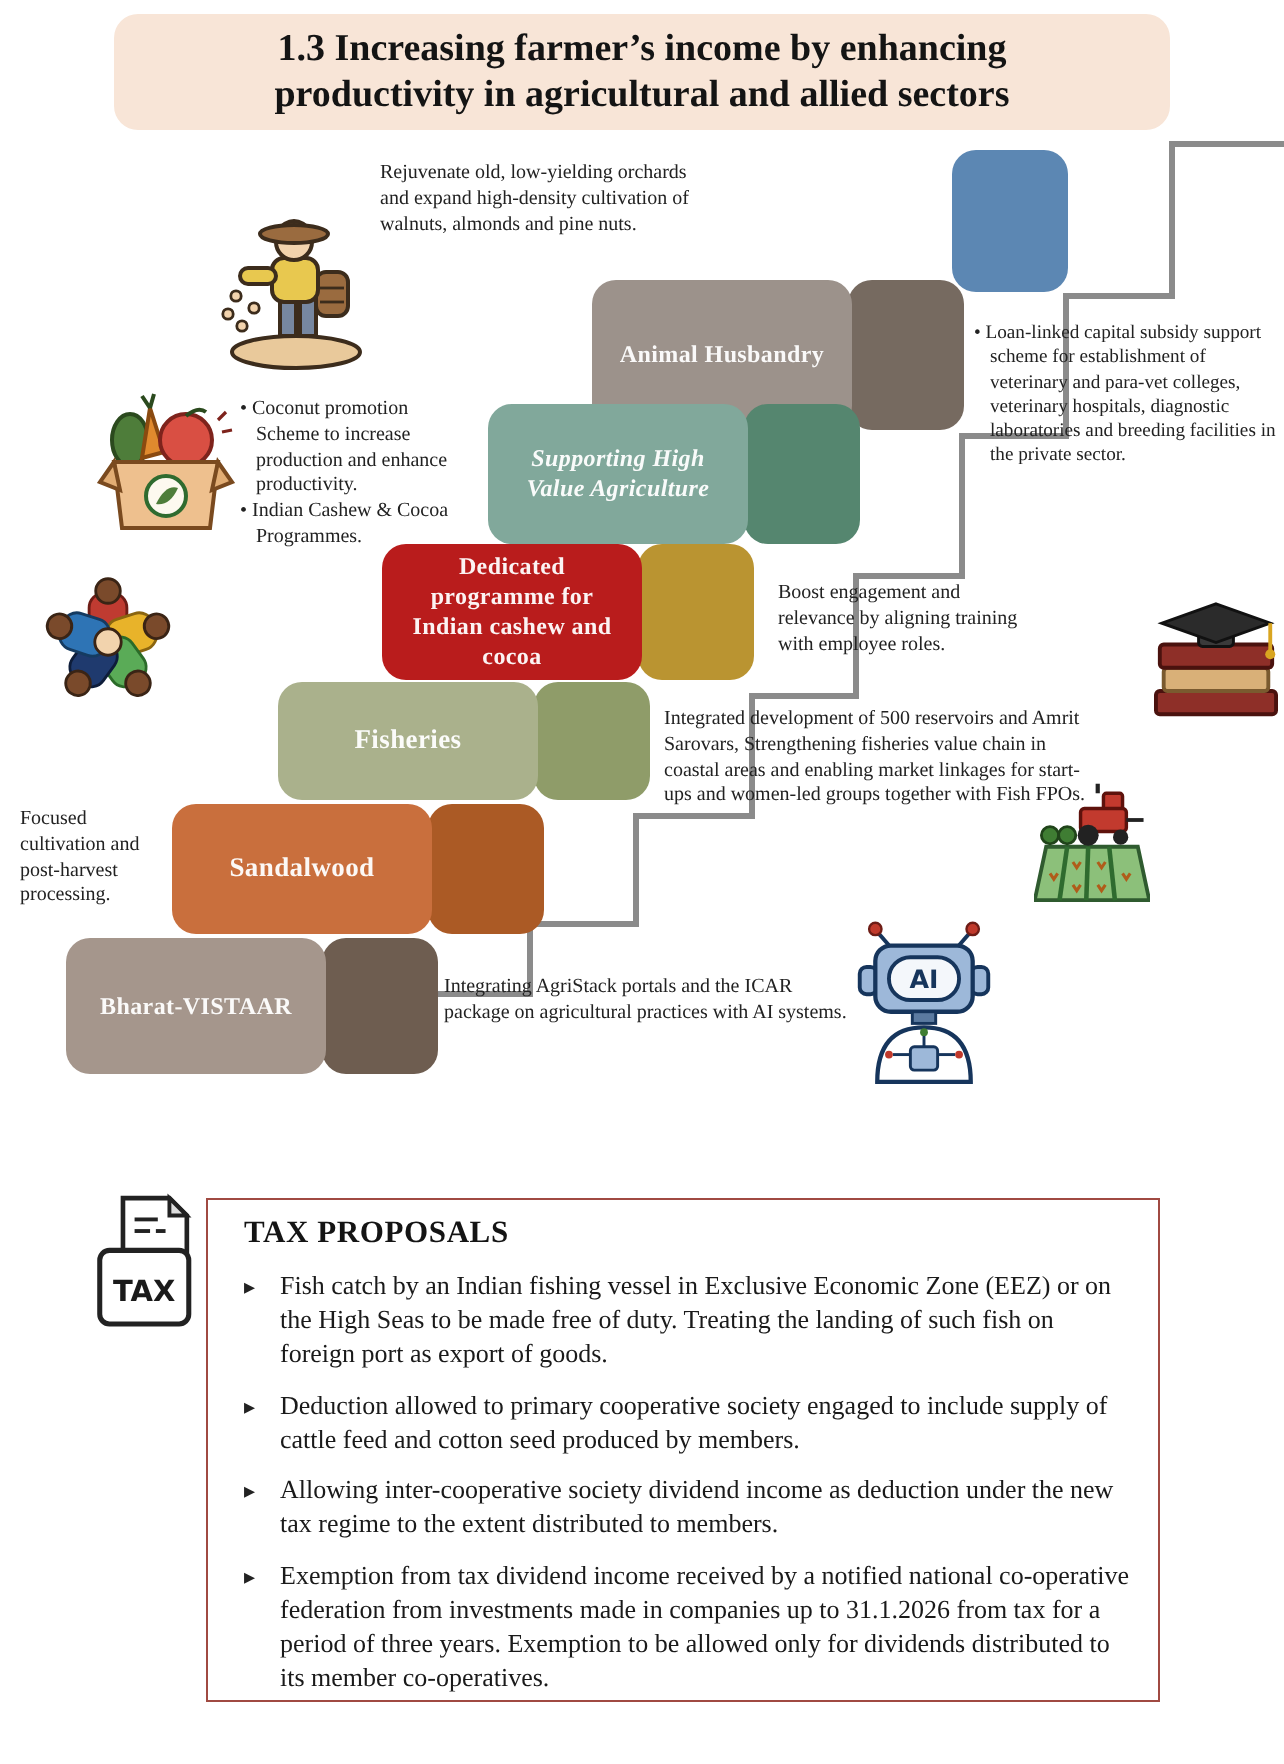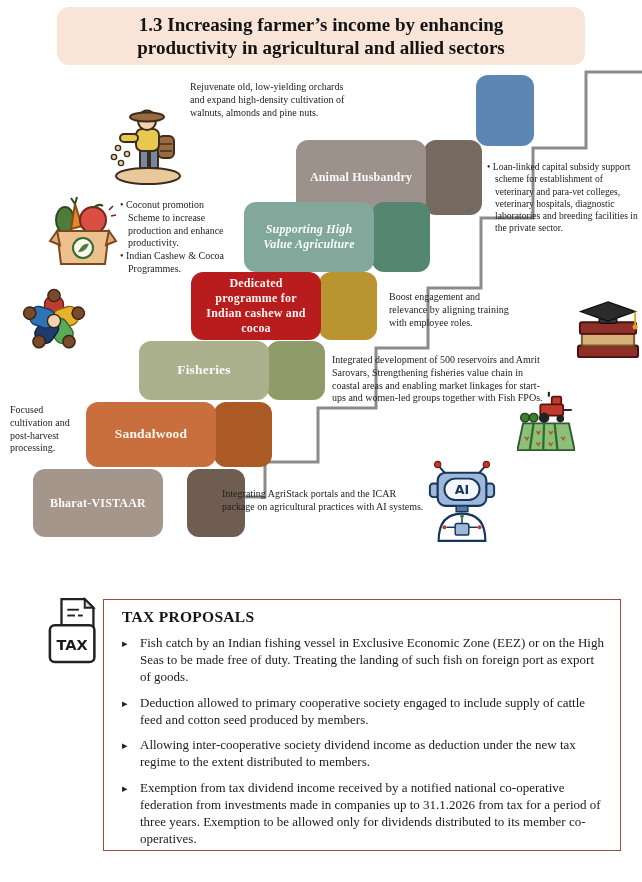--- a/index.html
+++ b/index.html
@@ -34,21 +34,21 @@
   .s-ah{left:296px;top:140px;width:186px;height:75px;}
   .s-ah .main{background:#9c928b;}     .s-ah .side{background:#766a60;}
   .s-hva{left:244px;top:202px;width:186px;height:70px;font-style:italic;}
   .s-hva .main{background:#81a89b;}    .s-hva .side{background:#55866f;}
   .s-cashew{left:191px;top:272px;width:186px;height:68px;}
   .s-cashew .main{background:#b91c1c;} .s-cashew .side{background:#ba9431;}
   .s-fish{left:139px;top:341px;width:186px;height:59px;}
   .s-fish .main{background:#aab18c;}   .s-fish .side{background:#8f9c69;}
   .s-sandal{left:86px;top:402px;width:186px;height:65px;}
   .s-sandal .main{background:#c96f3d;} .s-sandal .side{background:#ab5a25;}
-  .s-bharat{left:33px;top:469px;width:212px;height:68px;text-decoration:underline;}
+  .s-bharat{left:33px;top:469px;width:186px;height:68px;text-decoration:underline;}
   .s-bharat .main{background:#a5968c;} .s-bharat .side{background:#6e5d50;}
 
   
   .ann{position:absolute;z-index:2;font-size:10px;line-height:1.28;color:#222;}
   .ann .b{padding-left:8px;text-indent:-8px;}
   .ann .b::before{content:"\2022\00a0";}
   .ann-horti{left:190px;top:81px;width:160px;}
   .ann-ah{left:487px;top:161px;width:152px;font-size:9.6px;}
   .ann-hva{left:120px;top:199px;width:112px;}
   .ann-cashew{left:389px;top:291px;width:130px;}
@@ -61,21 +61,21 @@
   .i-farmer{left:106px;top:104px;}
   .i-box{left:48px;top:194px;}
   .i-team{left:10px;top:287px;}
   .i-books{left:576px;top:299px;}
   .i-farm{left:517px;top:389px;}
   .i-robot{left:425px;top:459px;}
   .i-tax{left:46px;top:596px;}
 
   
   .taxbox{
-    position:absolute;left:103px;top:599px;width:518px;height:252px;z-index:2;
+    position:absolute;left:103px;top:599px;width:477px;height:252px;z-index:2;
     border:1.6px solid #a04a42;background:#fff;box-sizing:border-box;
     padding:8px 14px 6px 18px;
   }
   .taxbox h2{margin:0 0 2px 0;font-size:15.5px;font-weight:bold;color:#141414;letter-spacing:.3px;}
   .tax-item{display:flex;margin-top:9px;font-size:13px;line-height:1.3;color:#1a1a1a;}
   .tax-item .marker{
     flex:0 0 18px;font-family:"DejaVu Sans",sans-serif;font-size:11px;color:#222;padding-top:2px;
   }
   .tax-item .marker::before{content:"\25B8";}
   .tax-item .txt{flex:1;}

